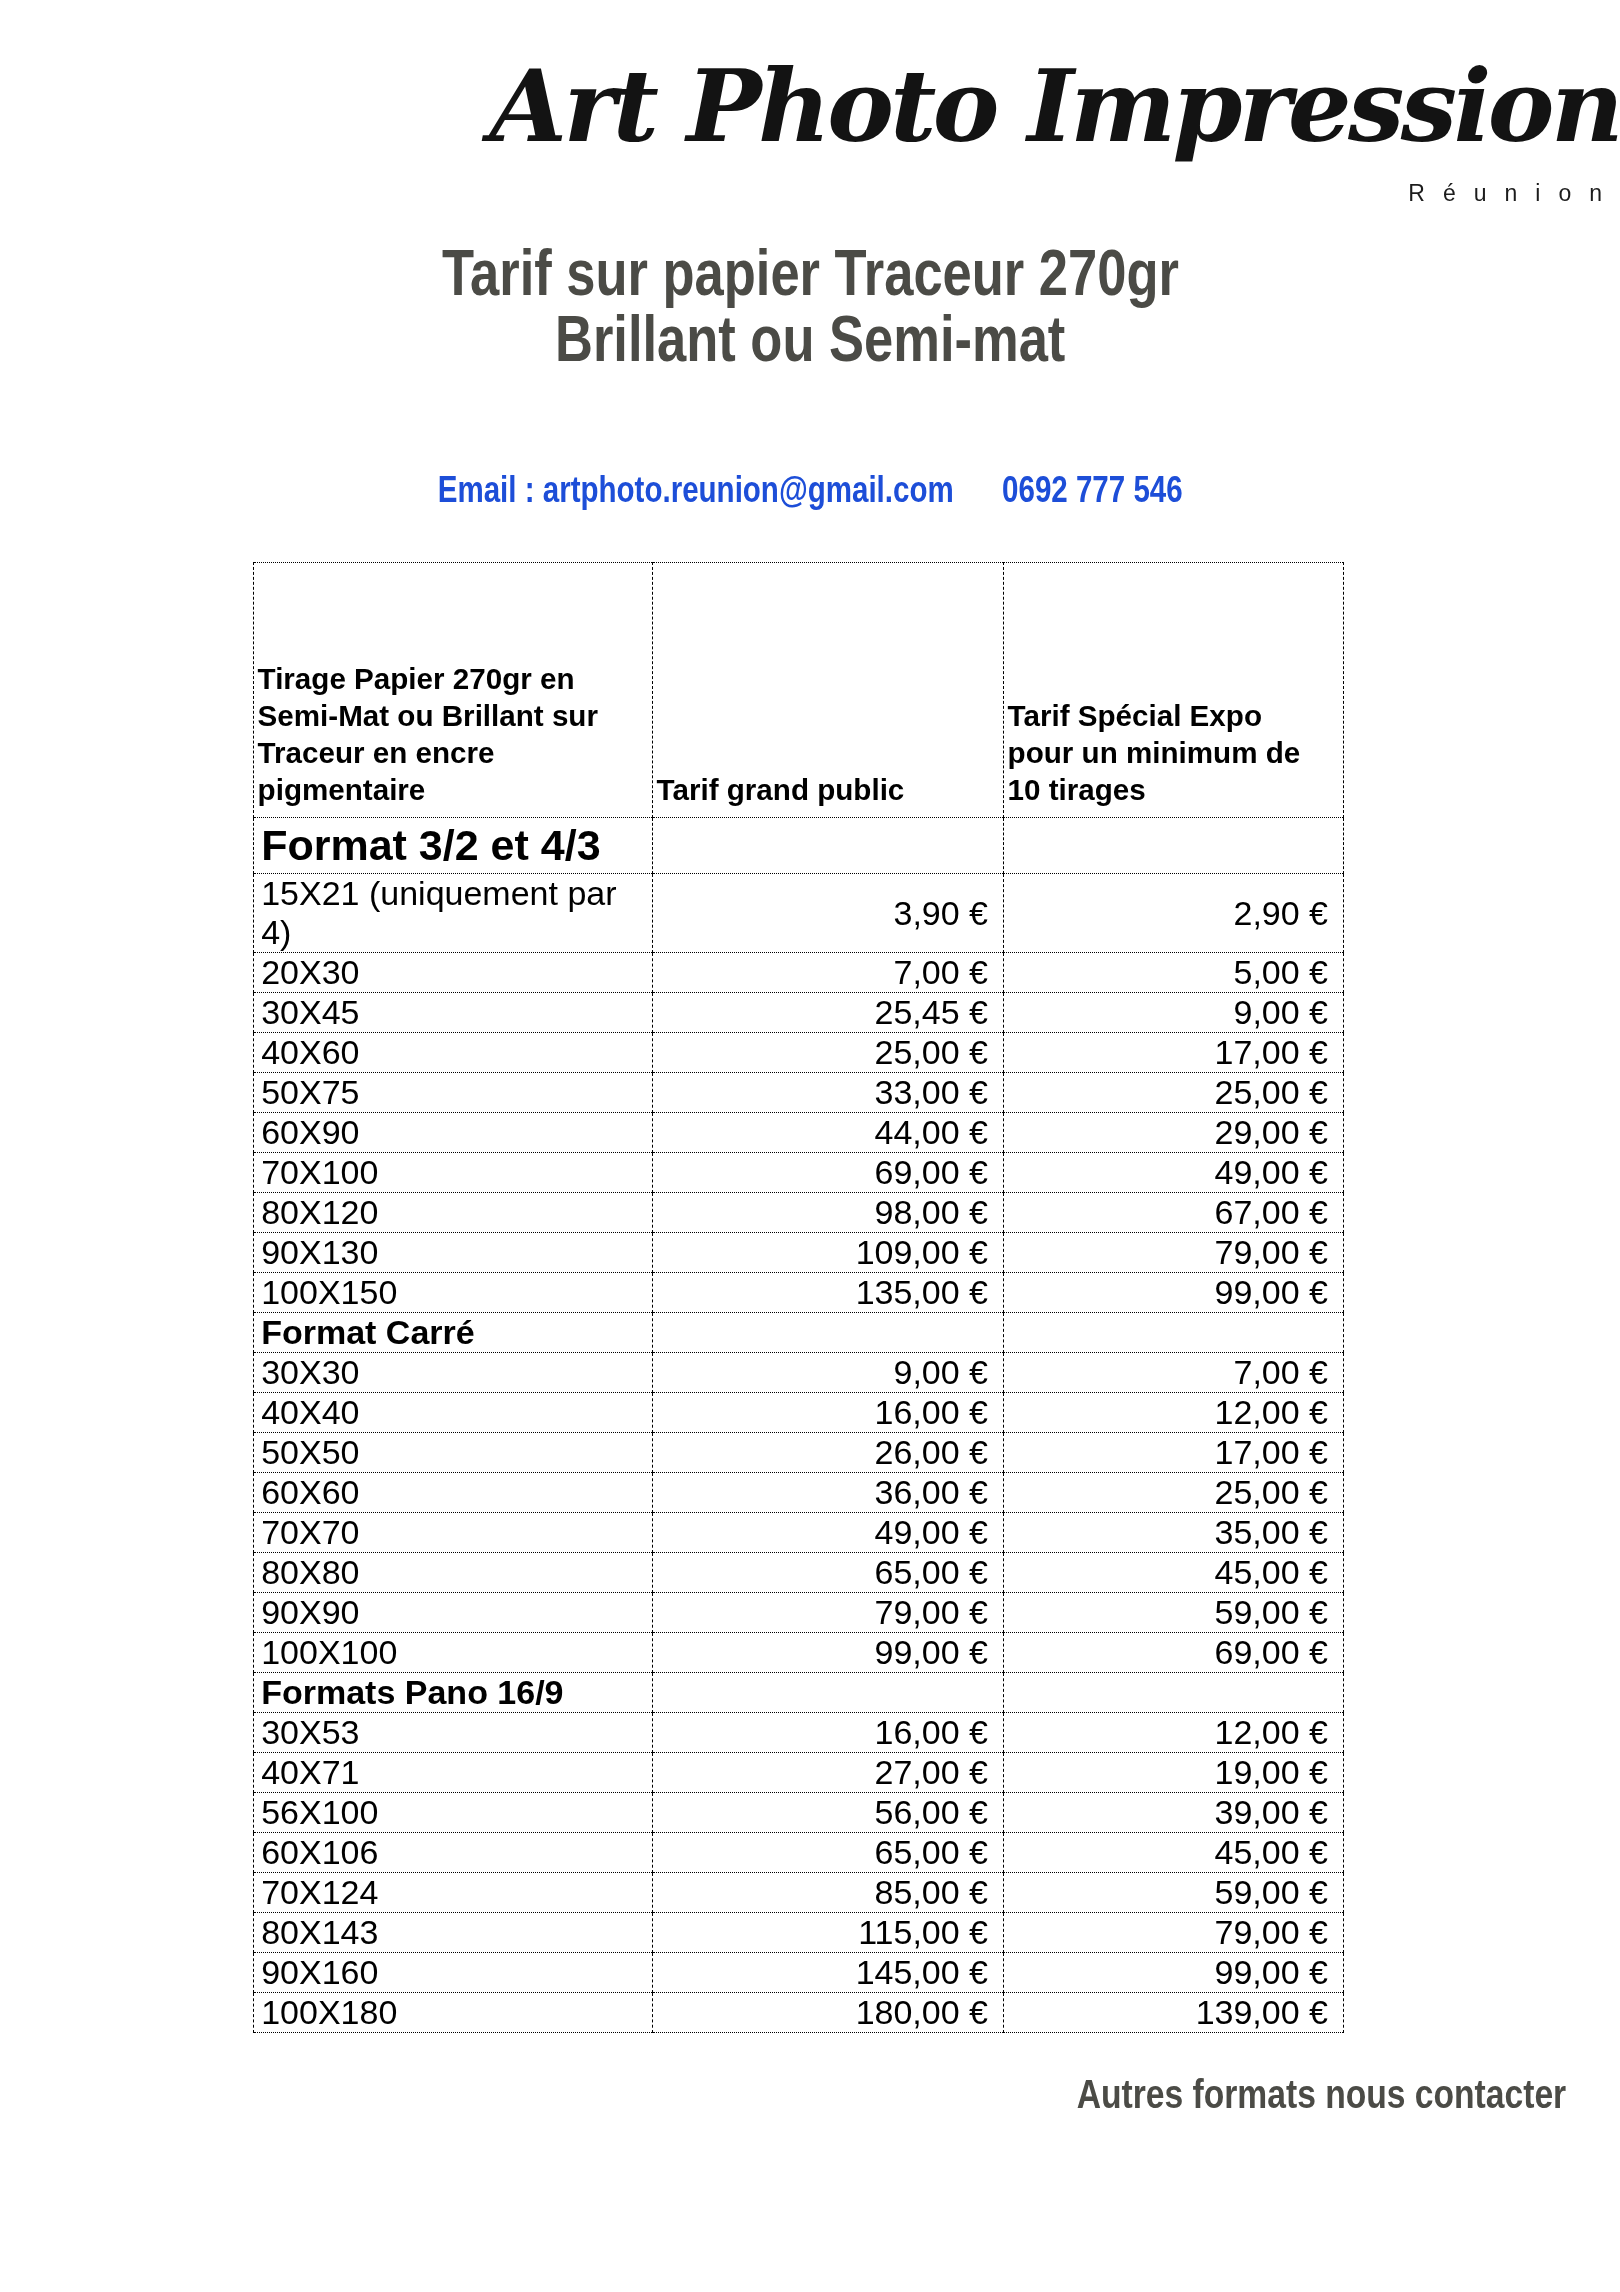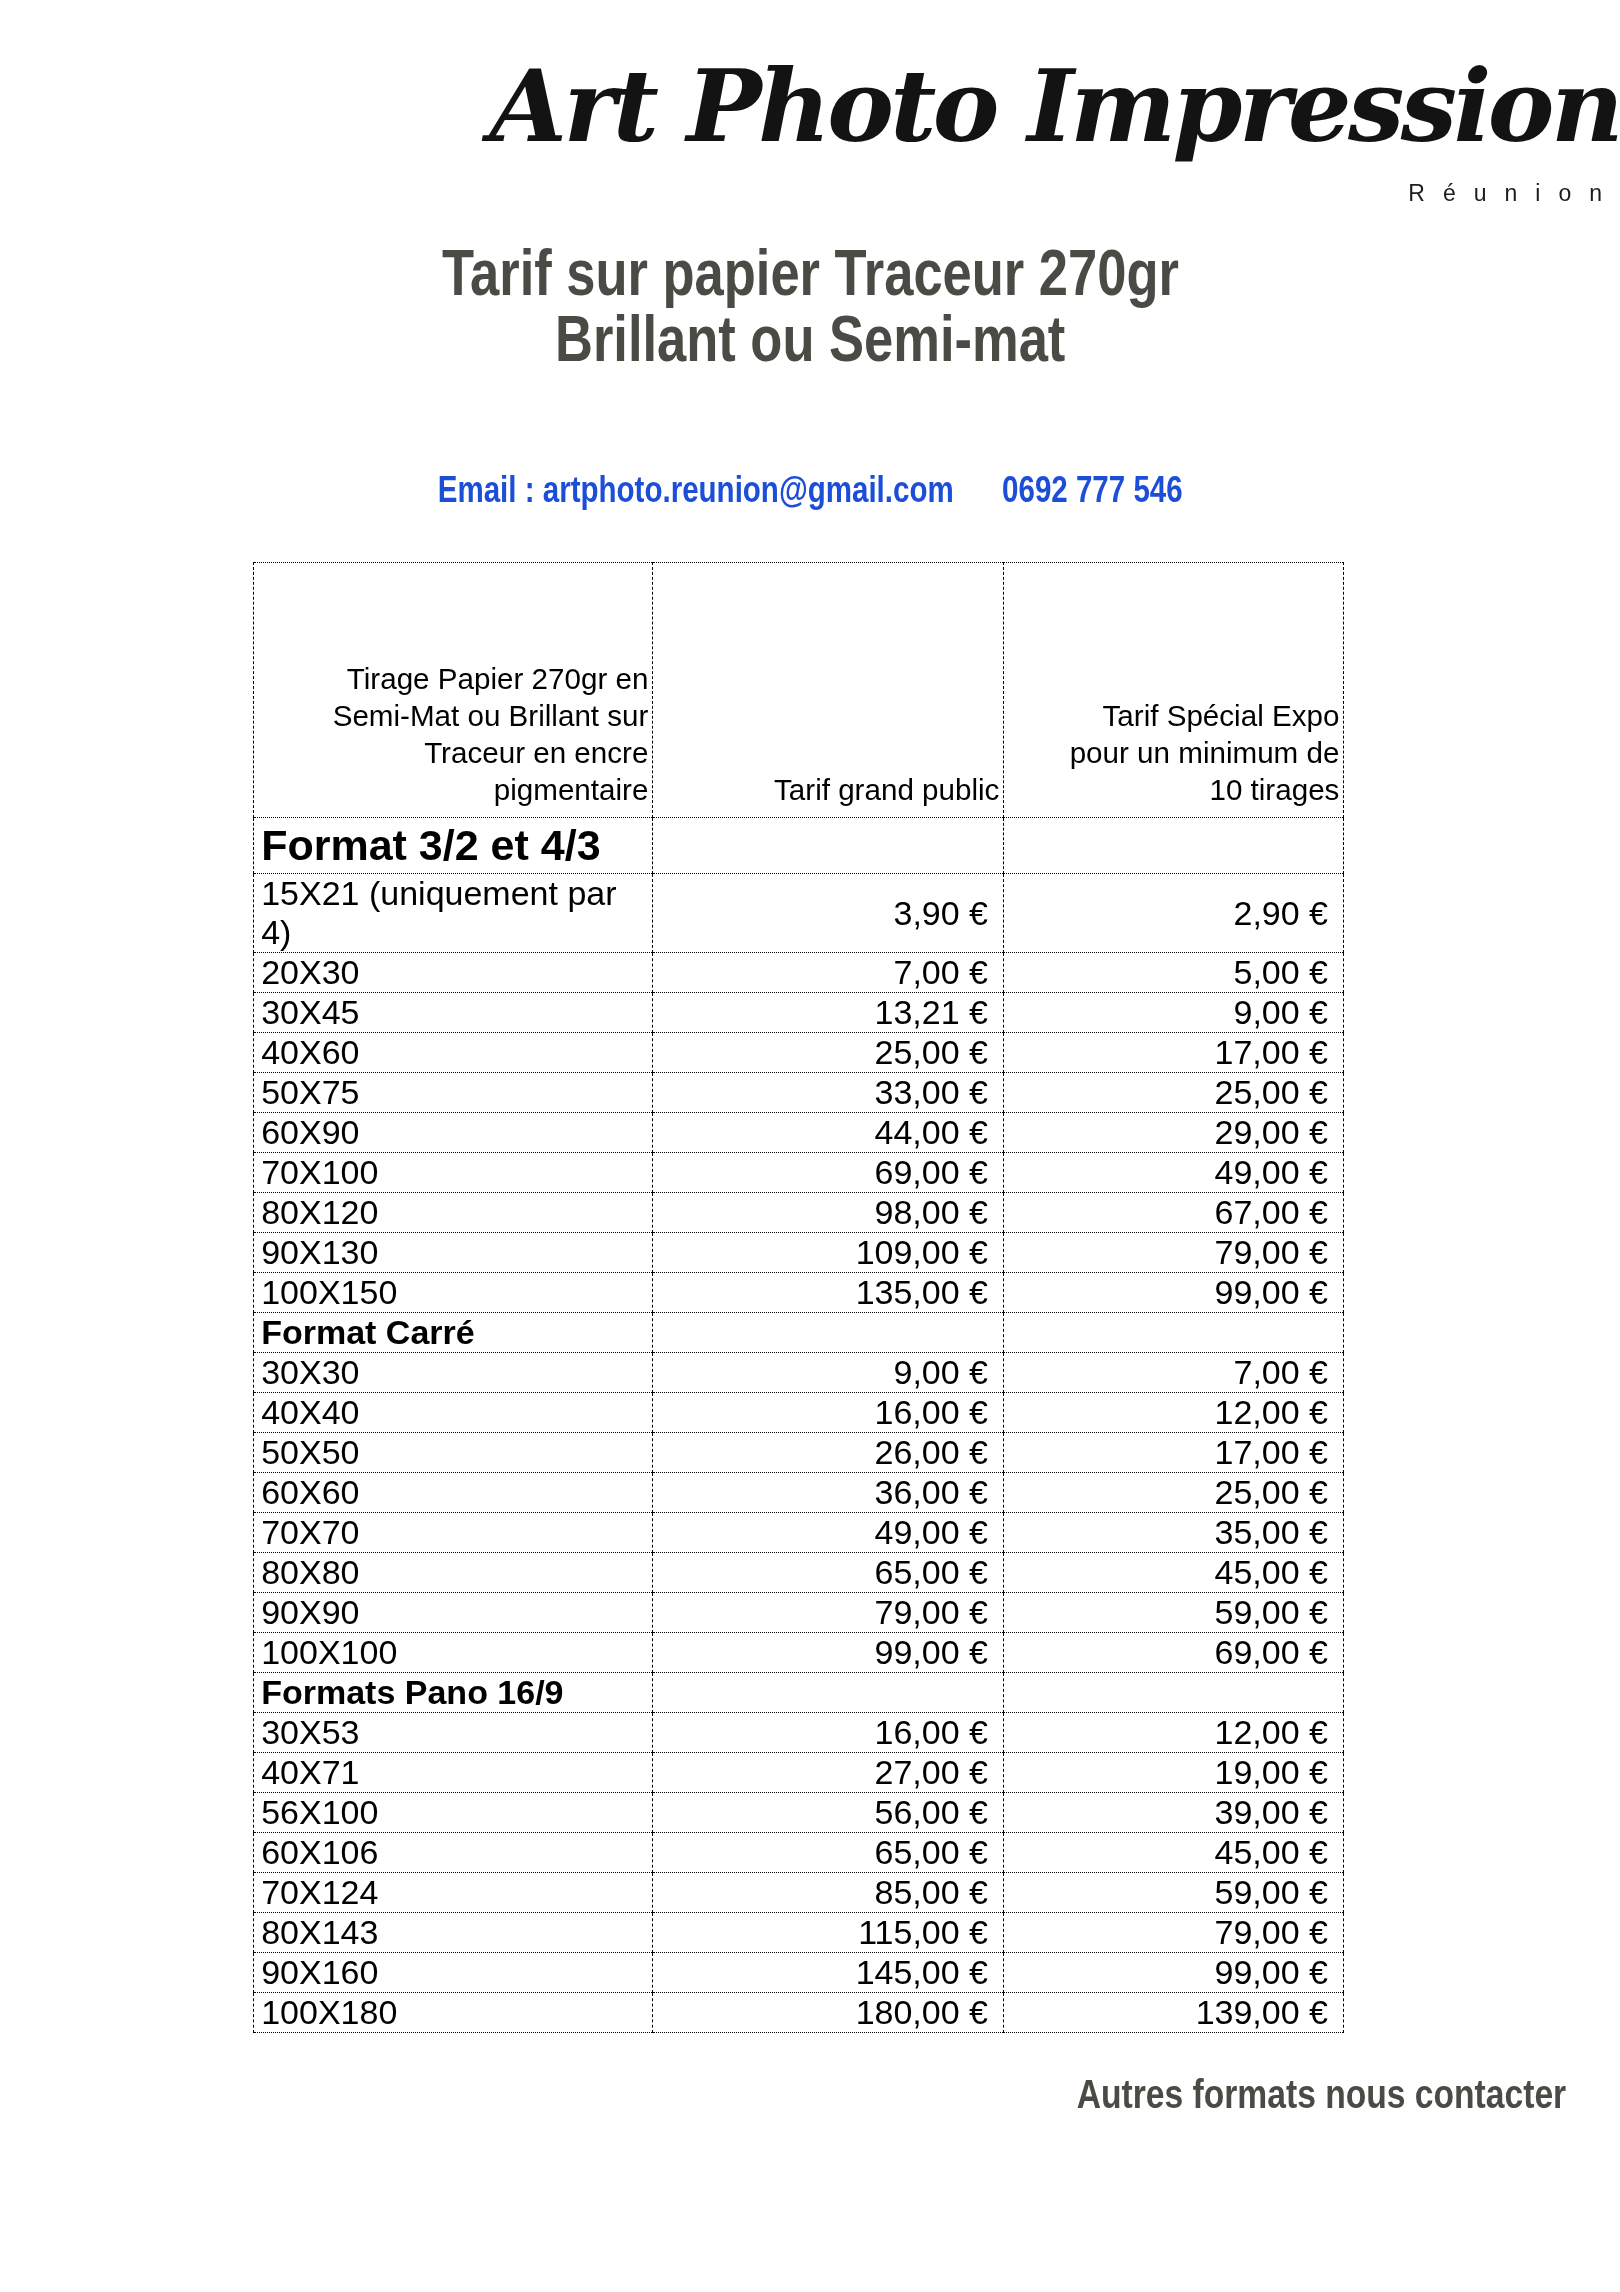--- a/index.html
+++ b/index.html
@@ -41,22 +41,22 @@
     position:absolute; left:253px; top:562px;
     width:1090px; table-layout:fixed; border-collapse:collapse;
     font-size:34px; color:#000;
   }
   .price-table td, .price-table th {
     border-top:1.8px dotted #000; border-bottom:1.8px dotted #000;
     border-left:1.8px dashed #000; border-right:1.8px dashed #000;
     overflow:hidden;
   }
   .price-table th {
-    height:255px; vertical-align:bottom; text-align:right;
-    font-weight:normal; font-size:29.6px; line-height:37px;
+    height:255px; vertical-align:bottom; text-align:left;
+    font-weight:bold; font-size:29.6px; line-height:37px;
     padding:7.2px 3.6px 9px; white-space:pre-line;
   }
   .price-table td { height:39px; vertical-align:middle; }
   td.fmt   { text-align:left;  padding-left:7.2px; }
   td.price { text-align:right; padding-right:15px; }
   td.section-label { font-weight:bold; }
   tr.section-large td { height:56px; }
   tr.section-large td.section-label { font-size:43px; }
 
   
@@ -113,21 +113,21 @@
           <td class="price">3,90 €</td>
           <td class="price">2,90 €</td>
         </tr>
         <tr>
           <td class="fmt">20X30</td>
           <td class="price">7,00 €</td>
           <td class="price">5,00 €</td>
         </tr>
         <tr>
           <td class="fmt">30X45</td>
-          <td class="price">13,21 €</td>
+          <td class="price">25,45 €</td>
           <td class="price">9,00 €</td>
         </tr>
         <tr>
           <td class="fmt">40X60</td>
           <td class="price">25,00 €</td>
           <td class="price">17,00 €</td>
         </tr>
         <tr>
           <td class="fmt">50X75</td>
           <td class="price">33,00 €</td>

